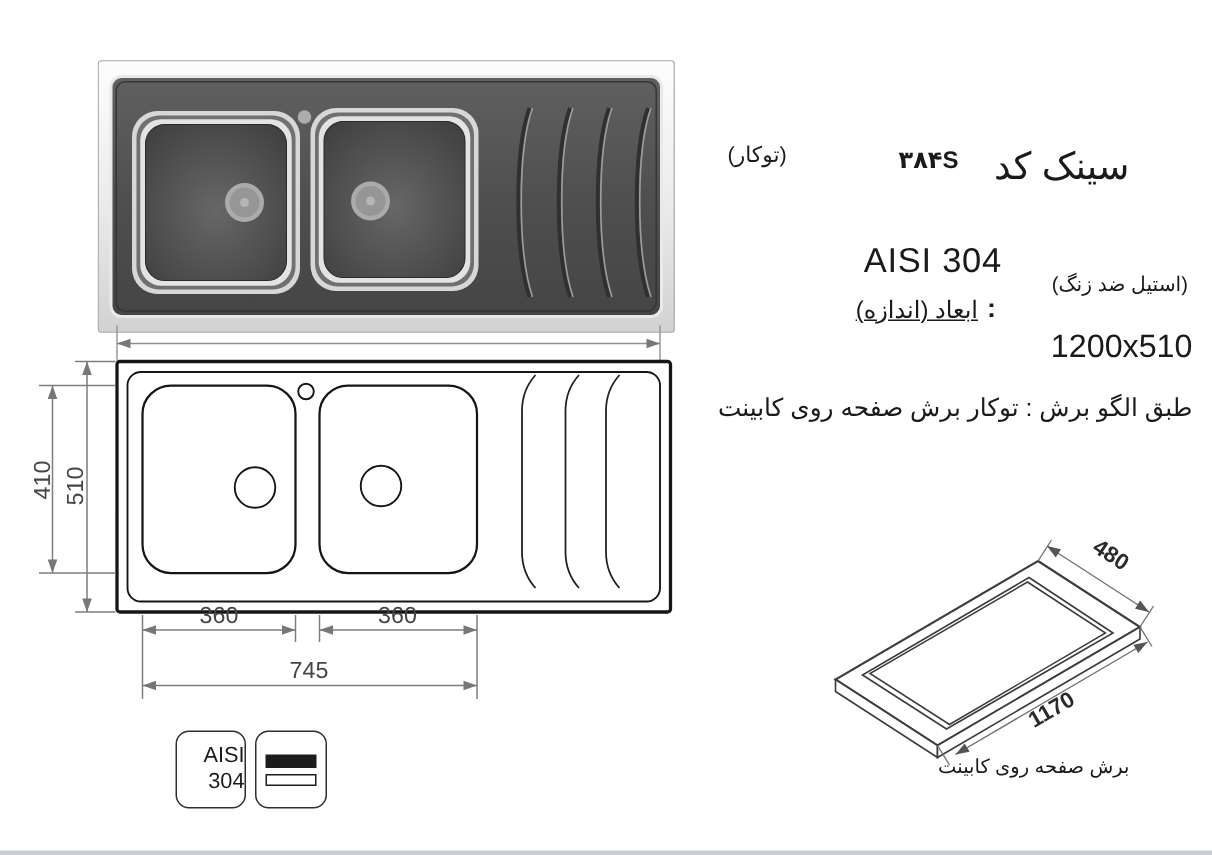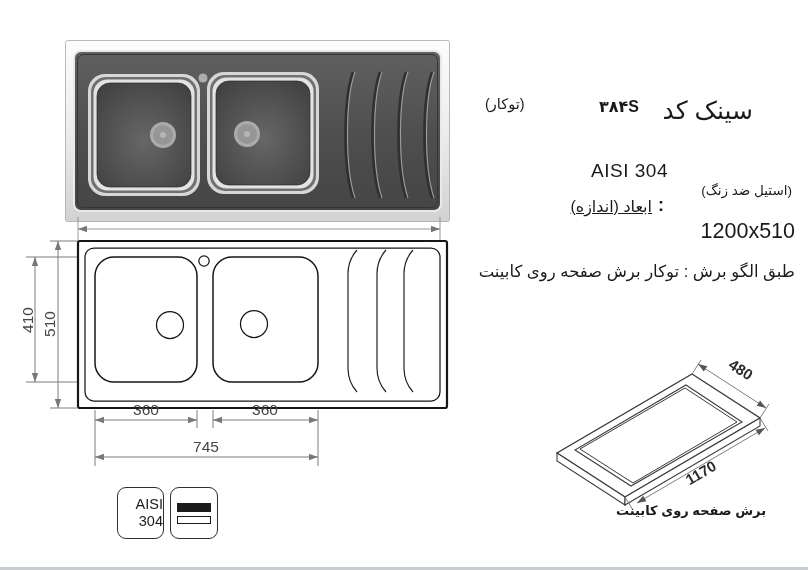--- a/index.html
+++ b/index.html
@@ -8,27 +8,27 @@
     font-family:"Liberation Sans","DejaVu Sans",sans-serif;color:#1a1a1a;
     border-bottom:3px solid #c9cdd1;overflow:hidden;
   }
   .abs{position:absolute;}
   svg text{font-family:"Liberation Sans","DejaVu Sans",sans-serif;}
 
   
   .title-label{right:55px;top:96px;font-size:25px;font-weight:normal;direction:rtl;}
   .title-code{right:168px;top:97px;font-size:16px;font-weight:bold;letter-spacing:1px;}
   .mount-note{left:485px;top:96px;font-size:14.5px;direction:rtl;}
-  .steel-grade{right:140px;top:160px;font-size:19px;letter-spacing:.5px;}
+  .steel-grade{right:140px;top:160px;font-size:23px;letter-spacing:.5px;}
   .steel-note{right:16px;top:166px;font-size:13.5px;direction:rtl;margin-top:16px;}
   .size-label{right:156px;top:197px;font-size:16px;direction:rtl;text-decoration:underline;}
   .size-sep{right:144px;top:195px;font-size:18px;font-weight:bold;}
   .size-value{right:13px;top:193px;font-size:21.5px;margin-top:26px;}
   .cut-note{right:13px;top:262px;width:360px;font-size:16.5px;direction:rtl;text-align:right;}
-  .iso-caption{left:612px;top:503px;width:158px;text-align:center;font-size:13px;font-weight:bold;direction:rtl;}
+  .iso-caption{left:595px;top:503px;width:158px;text-align:right;font-size:13px;font-weight:normal;direction:rtl;}
 
   
   .badge{position:absolute;top:487px;width:45px;height:50px;border:1.6px solid #2e2e2e;border-radius:9px;background:#fff;}
   .badge.steel{left:117px;display:flex;flex-direction:column;align-items:flex-end;justify-content:center;
     font-size:14.5px;line-height:1.2;color:#1c1c1c;}
   .badge.mount{left:170px;width:46px;}
   .badge.mount .bar-solid{position:absolute;left:6px;right:6px;top:15px;height:9px;background:#1c1c1c;}
   .badge.mount .bar-outline{position:absolute;left:6px;right:6px;top:28px;height:6px;background:#fff;border:1.4px solid #1c1c1c;}
 </style>
 </head>

